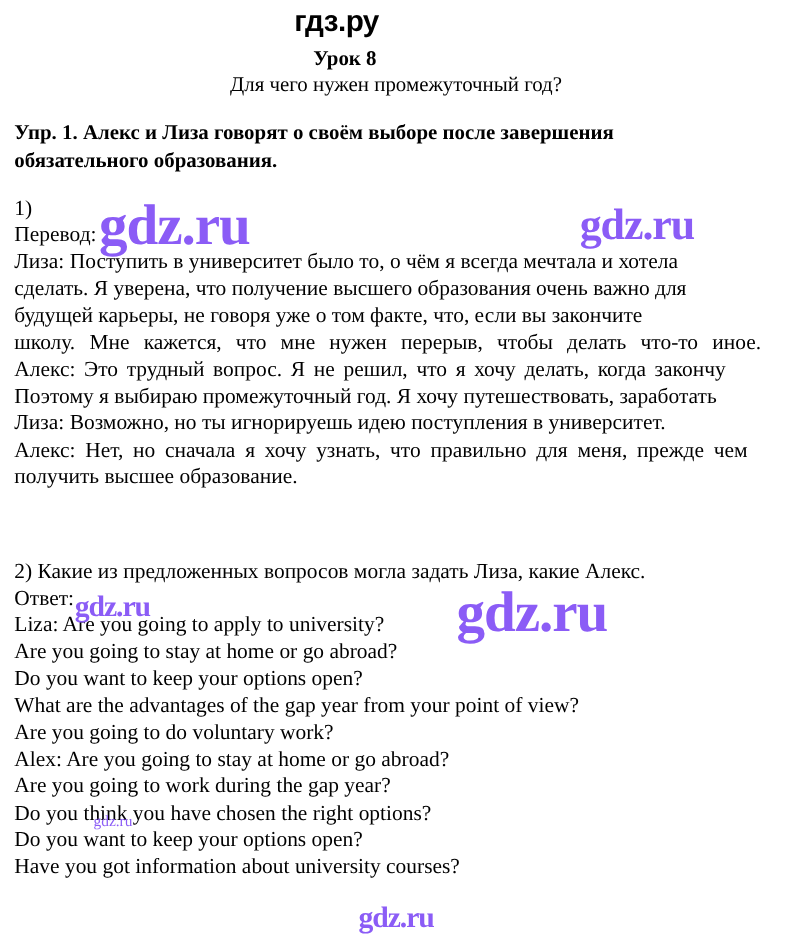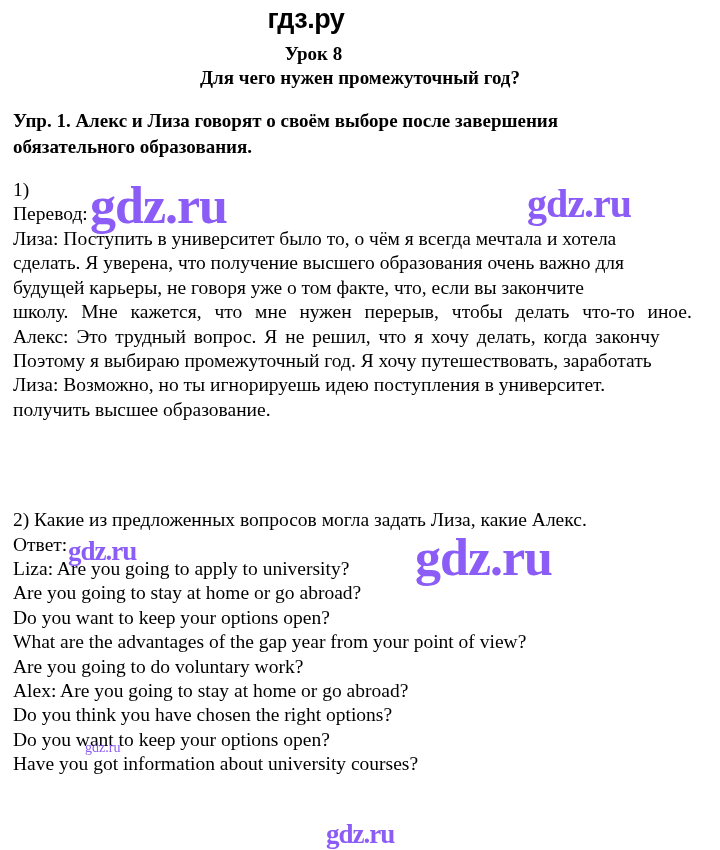--- a/index.html
+++ b/index.html
@@ -11,21 +11,21 @@
       position: absolute; top: 0; left: 0; width: 612px; text-align: center;
       font-family: "Liberation Sans", sans-serif; font-weight: bold;
       font-size: 27px; line-height: 36px; top: 1px; letter-spacing: -0.5px;
     }
     .lesson-title {
       position: absolute; top: 42px; left: 0; width: 627px; text-align: center;
       font-weight: bold; font-size: 19px; line-height: 24px;
     }
     .lesson-subtitle {
       position: absolute; top: 66px; left: 0; width: 720px; text-align: center;
-      font-weight: bold; font-size: 19px; line-height: 24px;
+      font-weight: normal; font-size: 19px; line-height: 24px;
     }
     .exercise-title {
       position: absolute; top: 108px; left: 13px; width: 660px;
       font-weight: bold; font-size: 19px; line-height: 26px;
     }
     .body-text {
       position: absolute; left: 13px; width: 685px;
       font-size: 19.5px; line-height: 24.4px;
     }
     .justify { text-align: justify; text-align-last: left; }
@@ -57,33 +57,35 @@
 <div class="body-text" style="top:202px;">Перевод:</div>
 
 <div class="body-text justify" style="top:227px;">
   <span class="line">Лиза: Поступить в университет было то, о чём я всегда мечтала и хотела</span>
   <span class="line">сделать. Я уверена, что получение высшего образования очень важно для</span>
   <span class="line">будущей карьеры, не говоря уже о том факте, что, если вы закончите</span>
   <span class="line" style="word-spacing:8px;">школу. Мне кажется, что мне нужен перерыв, чтобы делать что-то иное.</span>
   <span class="line" style="word-spacing:3px;">Алекс: Это трудный вопрос. Я не решил, что я хочу делать, когда закончу</span>
   <span class="line">Поэтому я выбираю промежуточный год. Я хочу путешествовать, заработать</span>
   <span class="line">Лиза: Возможно, но ты игнорируешь идею поступления в университет.</span>
+  <span class="line" style="word-spacing:4px;">Алекс: Нет, но сначала я хочу узнать, что правильно для меня, прежде чем</span>
   <span class="line">получить высшее образование.</span>
 </div>
 
 <div class="body-text" style="top:508px;">2) Какие из предложенных вопросов могла задать Лиза, какие Алекс.</div>
 <div class="body-text" style="top:533px;">Ответ:</div>
 
 <div class="body-text" style="top:557px;">
   <span class="line">Liza: Are you going to apply to university?</span>
   <span class="line">Are you going to stay at home or go abroad?</span>
   <span class="line">Do you want to keep your options open?</span>
   <span class="line">What are the advantages of the gap year from your point of view?</span>
   <span class="line">Are you going to do voluntary work?</span>
   <span class="line">Alex: Are you going to stay at home or go abroad?</span>
+  <span class="line">Are you going to work during the gap year?</span>
   <span class="line">Do you think you have chosen the right options?</span>
   <span class="line">Do you want to keep your options open?</span>
   <span class="line">Have you got information about university courses?</span>
 </div>
 
 <div class="wm wm-big" style="left:90px; top:180px;">gdz.ru</div>
 <div class="wm wm-med" style="left:527px; top:184px;">gdz.ru</div>
 <div class="wm wm-small" style="left:68px; top:537px;">gdz.ru</div>
 <div class="wm wm-big" style="left:415px; top:532px;">gdz.ru</div>
 <div class="wm wm-tiny" style="left:85px; top:741px;">gdz.ru</div>

